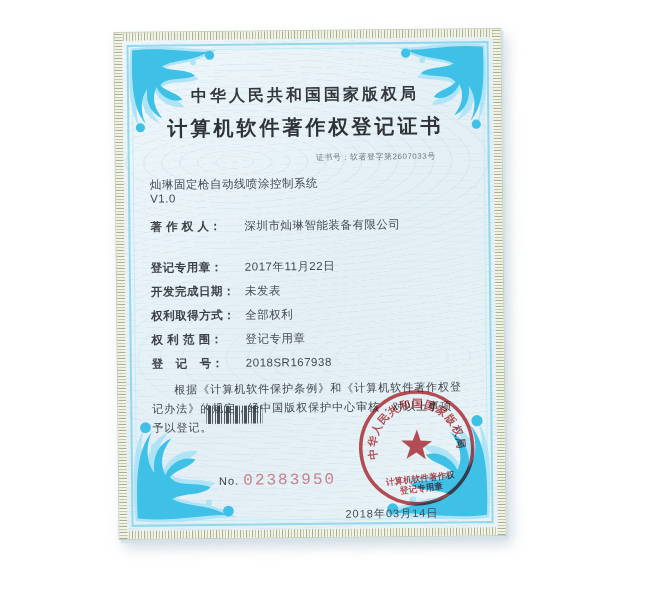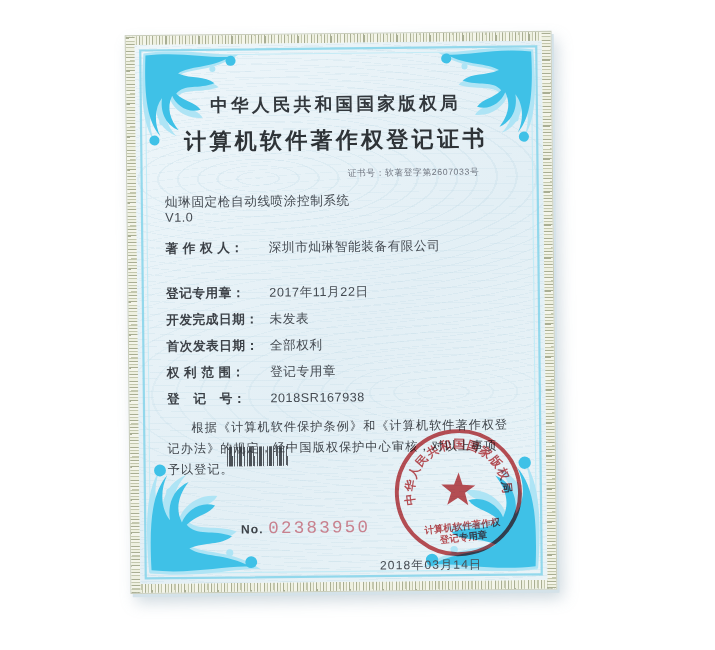--- a/index.html
+++ b/index.html
@@ -93,21 +93,21 @@
     opacity:.85;
   }
 
   .seal {
     position:absolute; left:238px; top:358px; width:120px; height:120px; z-index:7;
     transform:rotate(-6deg); opacity:.88; mix-blend-mode:multiply;
   }
 
   .bottom-line { position:absolute; left:0; right:0; top:440px; z-index:6; font-size:11px; }
   .serial { position:absolute; left:76px; top:0; letter-spacing:1px; }
-  .serial .prefix { color:#3c4147; font-weight:bold; font-size:11px;padding-left:24px; }
+  .serial .prefix { color:#3c4147; font-weight:normal; font-size:11px;padding-left:24px; }
   .serial .num { color:#c8818e; font-family:"Liberation Mono","DejaVu Sans Mono",monospace; font-size:16px; letter-spacing:2px; }
   .issue-date { position:absolute; left:226px; top:0; color:#474d54; letter-spacing:1px;margin-top:36px; }
 </style>
 </head>
 <body>
 
 <div class="scene">
 
   <div class="certificate">
 
@@ -171,21 +171,21 @@
         </div>
         <div class="row">
           <span class="label">登记专用章：</span>
           <span class="value">2017年11月22日</span>
         </div>
         <div class="row">
           <span class="label">开发完成日期：</span>
           <span class="value">未发表</span>
         </div>
         <div class="row">
-          <span class="label">首次发表日期：</span>
+          <span class="label">权利取得方式：</span>
           <span class="value">全部权利</span>
         </div>
         <div class="row">
           <span class="label">权 利 范 围：</span>
           <span class="value">登记专用章</span>
         </div>
         <div class="row">
           <span class="label">登　记　号：</span>
           <span class="value">2018SR167938</span>
         </div>

